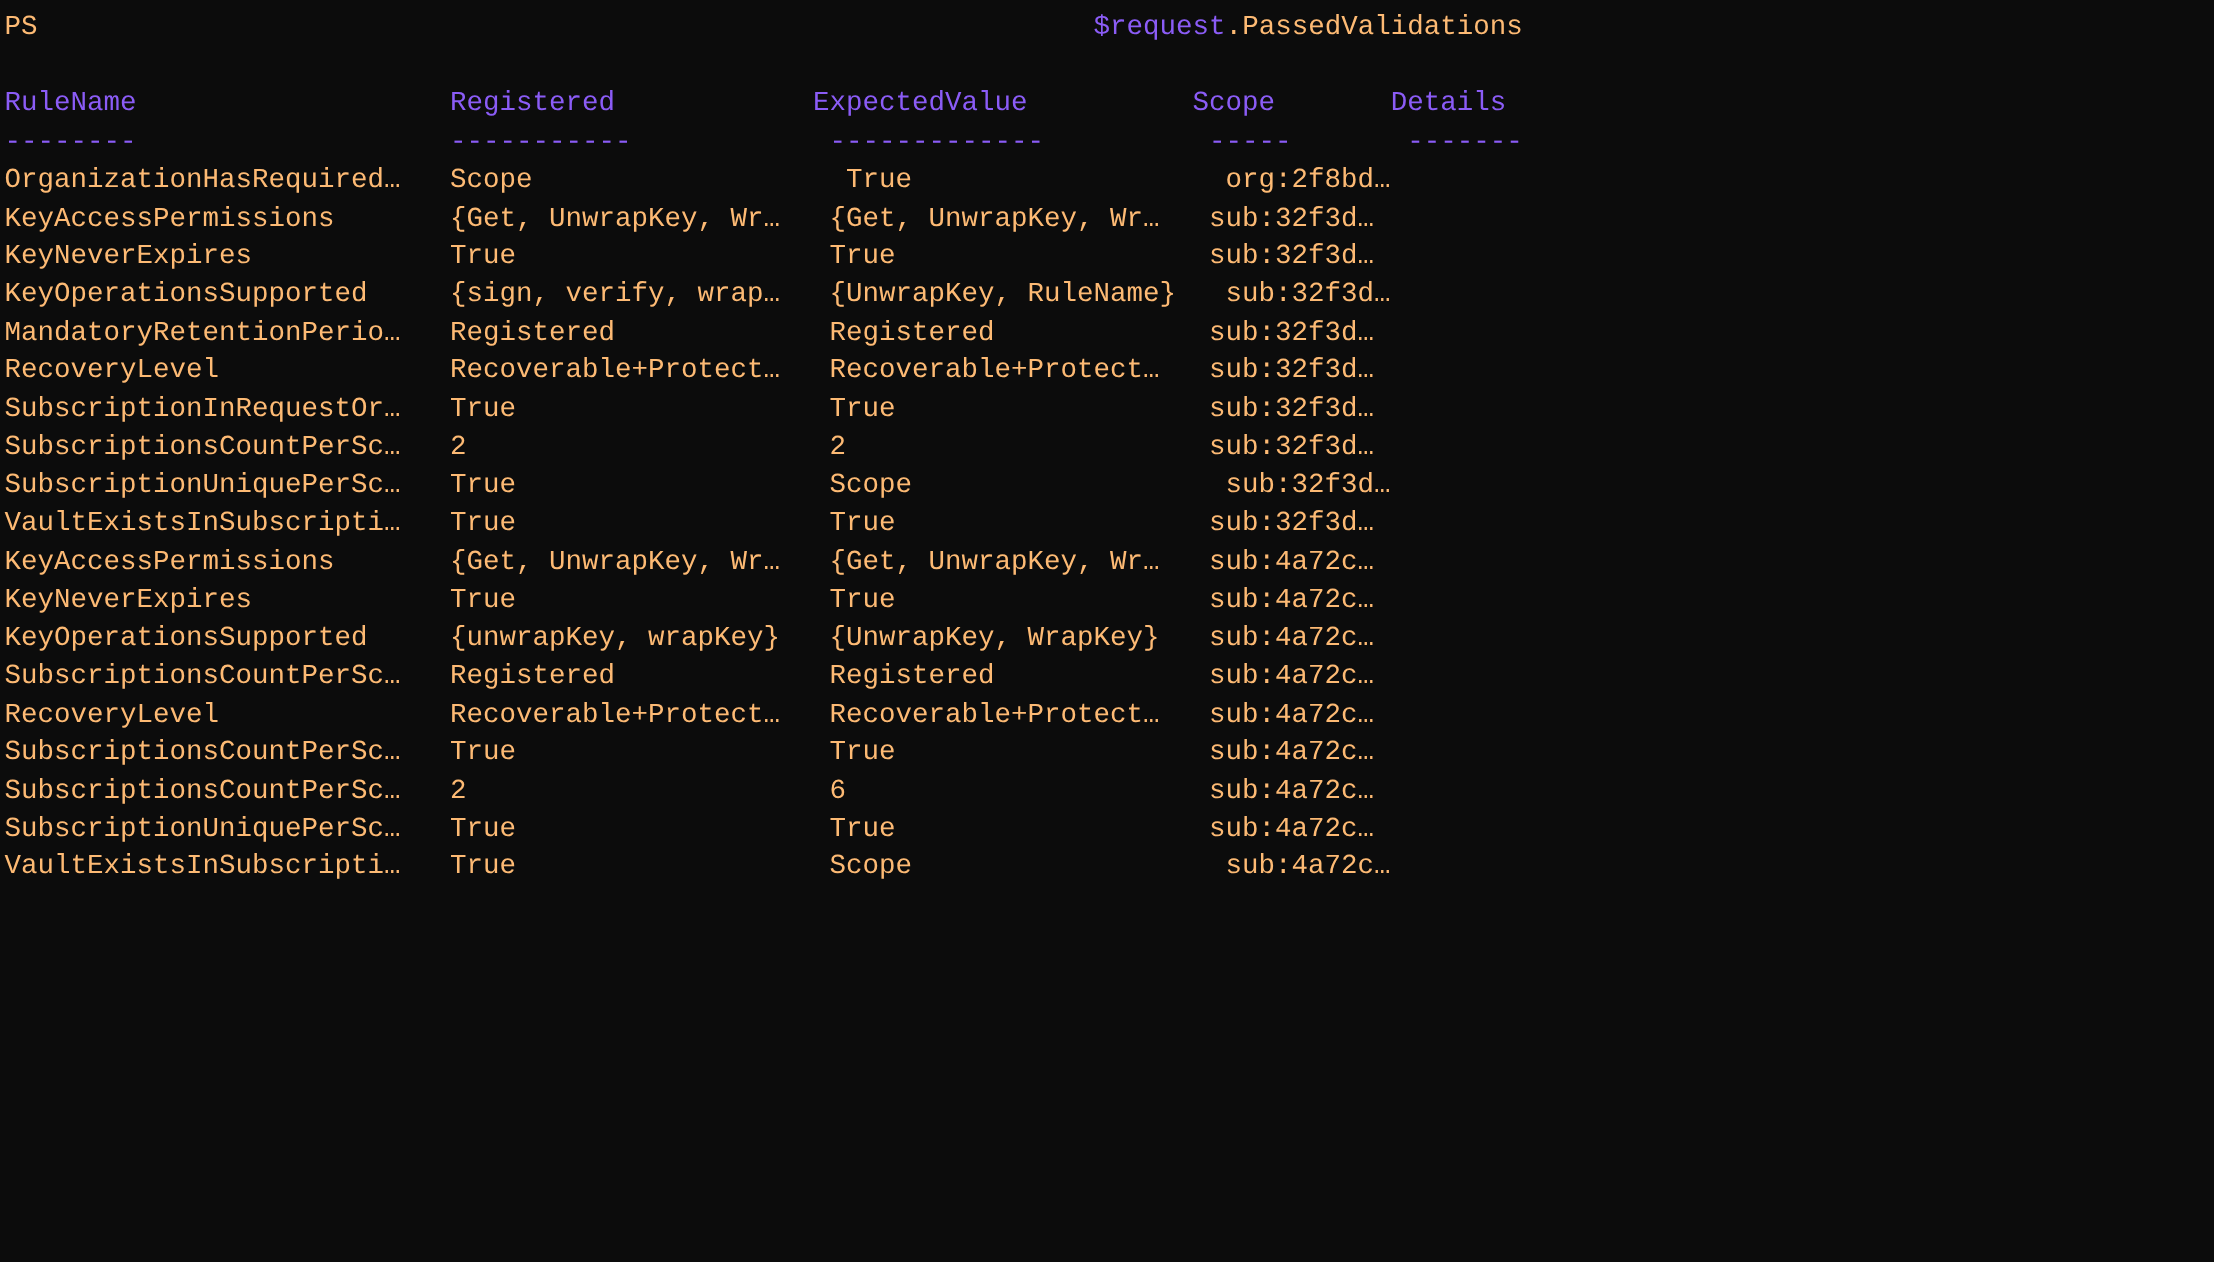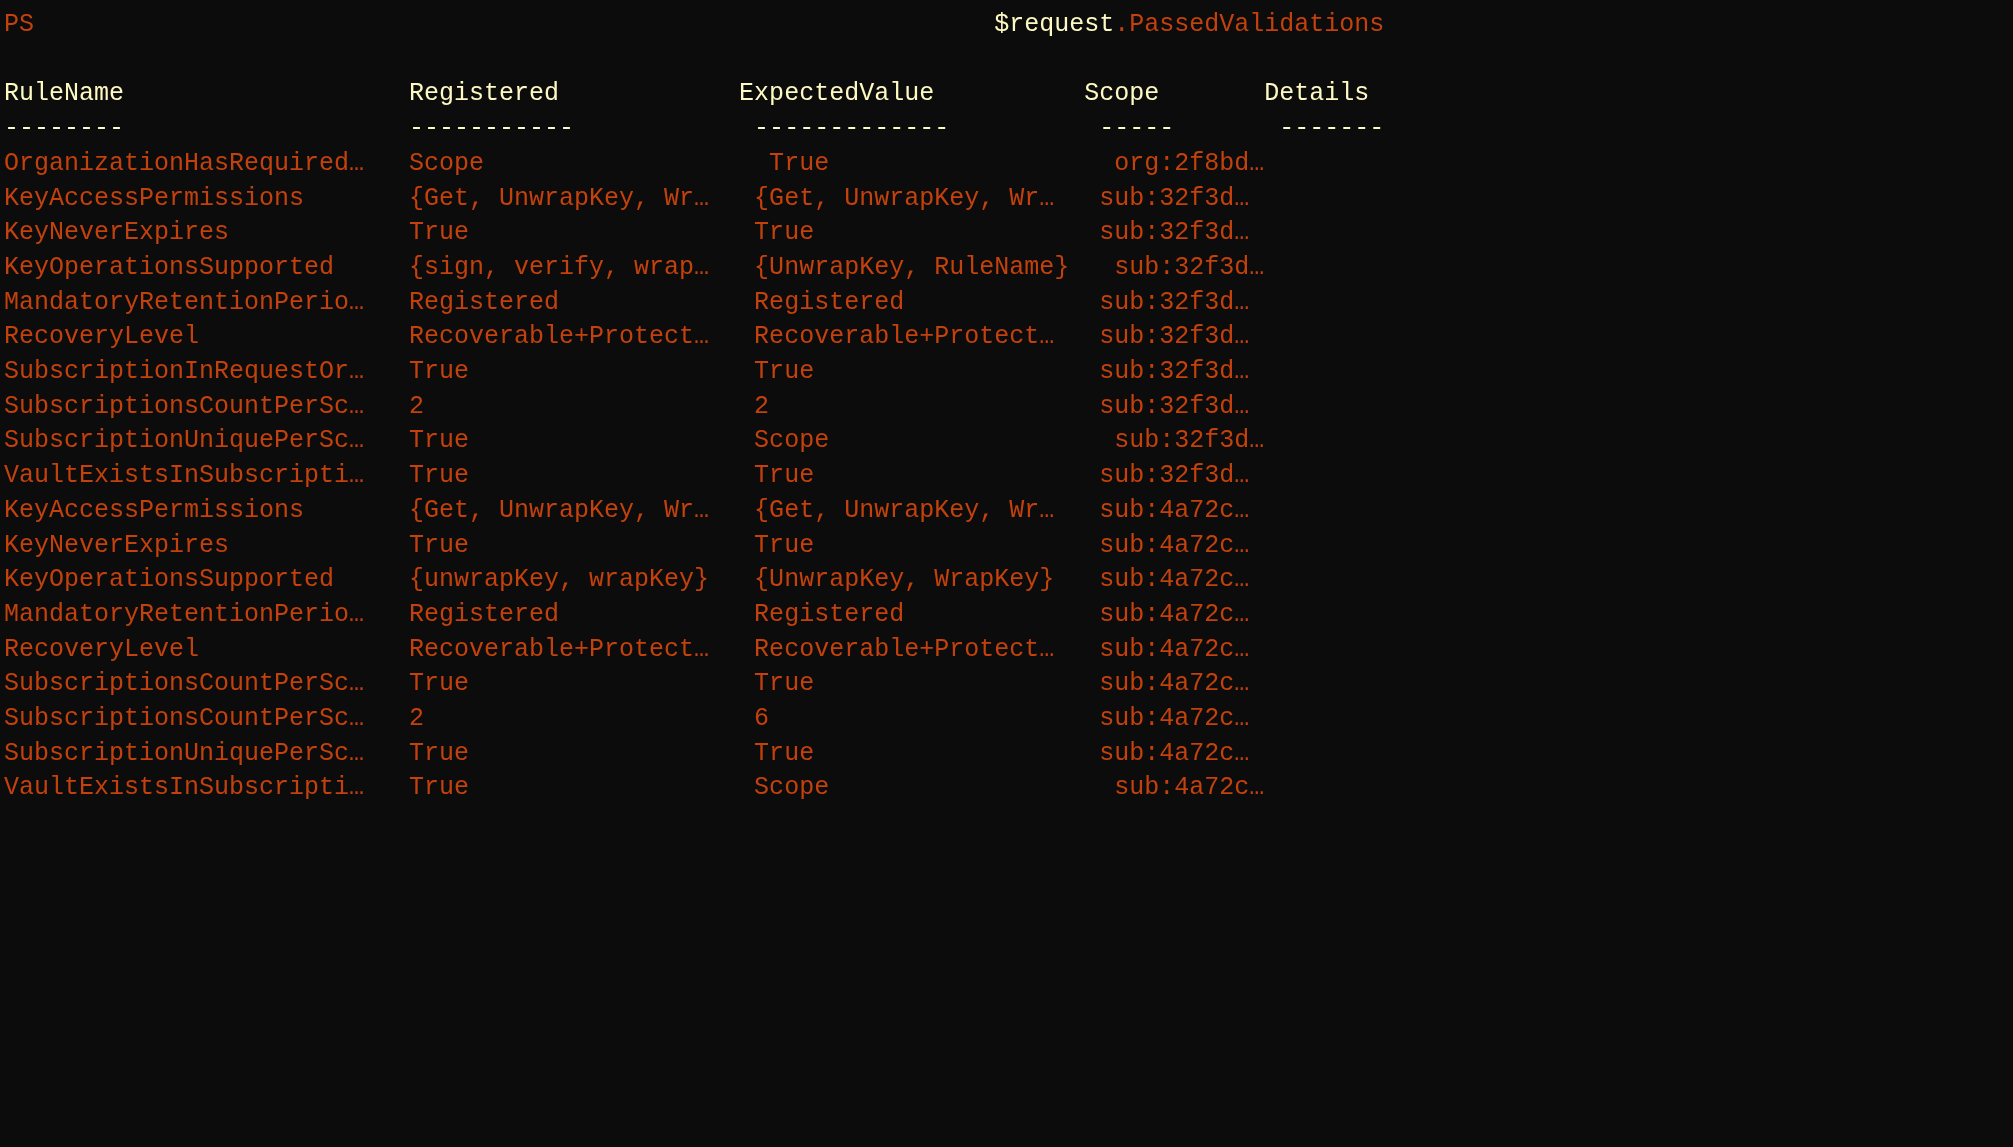--- a/index.html
+++ b/index.html
@@ -11,22 +11,22 @@
     font-size: 25px;
     line-height: 34.7px;
     overflow: hidden;
     width: 2013px;
     height: 1147px;
   }
   .terminal {
     white-space: pre;
     padding: 8px 0 0 4px;
   }
-  .green { color: #fef9c3; }
-  .white { color: #c2410c; margin-top: 19px; }
+  .green { color: #8b5cf6; }
+  .white { color: #fdba74; margin-top: 19px; }
 </style>
 </head>
 <body>
 
 <div class="terminal"><span class="white">PS </span><span style="color:#0c0c0c">                                                               </span><span class="green">$request</span><span class="white">.PassedValidations</span>
 
 <span id="header-line" class="green">RuleName                   Registered            ExpectedValue          Scope       Details </span>
 <span id="dash-line" class="green">--------                   -----------            -------------          -----       ------- </span>
 <div id="rows"><span class="white">OrganizationHasRequired…   Scope                   True                   org:2f8bd…          </span>
 <span class="white">KeyAccessPermissions       {Get, UnwrapKey, Wr…   {Get, UnwrapKey, Wr…   sub:32f3d…          </span>
@@ -34,19 +34,19 @@
 <span class="white">KeyOperationsSupported     {sign, verify, wrap…   {UnwrapKey, RuleName}   sub:32f3d…          </span>
 <span class="white">MandatoryRetentionPerio…   Registered             Registered             sub:32f3d…          </span>
 <span class="white">RecoveryLevel              Recoverable+Protect…   Recoverable+Protect…   sub:32f3d…          </span>
 <span class="white">SubscriptionInRequestOr…   True                   True                   sub:32f3d…          </span>
 <span class="white">SubscriptionsCountPerSc…   2                      2                      sub:32f3d…          </span>
 <span class="white">SubscriptionUniquePerSc…   True                   Scope                   sub:32f3d…          </span>
 <span class="white">VaultExistsInSubscripti…   True                   True                   sub:32f3d…          </span>
 <span class="white">KeyAccessPermissions       {Get, UnwrapKey, Wr…   {Get, UnwrapKey, Wr…   sub:4a72c…          </span>
 <span class="white">KeyNeverExpires            True                   True                   sub:4a72c…          </span>
 <span class="white">KeyOperationsSupported     {unwrapKey, wrapKey}   {UnwrapKey, WrapKey}   sub:4a72c…          </span>
-<span class="white">MandatoryRetentionPerio…   Registered             Registered             sub:4a72c…          </span>
+<span class="white">SubscriptionsCountPerSc…   Registered             Registered             sub:4a72c…          </span>
 <span class="white">RecoveryLevel              Recoverable+Protect…   Recoverable+Protect…   sub:4a72c…          </span>
 <span class="white">SubscriptionsCountPerSc…   True                   True                   sub:4a72c…          </span>
 <span class="white">SubscriptionsCountPerSc…   2                      6                      sub:4a72c…          </span>
 <span class="white">SubscriptionUniquePerSc…   True                   True                   sub:4a72c…          </span>
 <span class="white">VaultExistsInSubscripti…   True                   Scope                   sub:4a72c…          </span>
 </div></div>
 
 </body></html>

